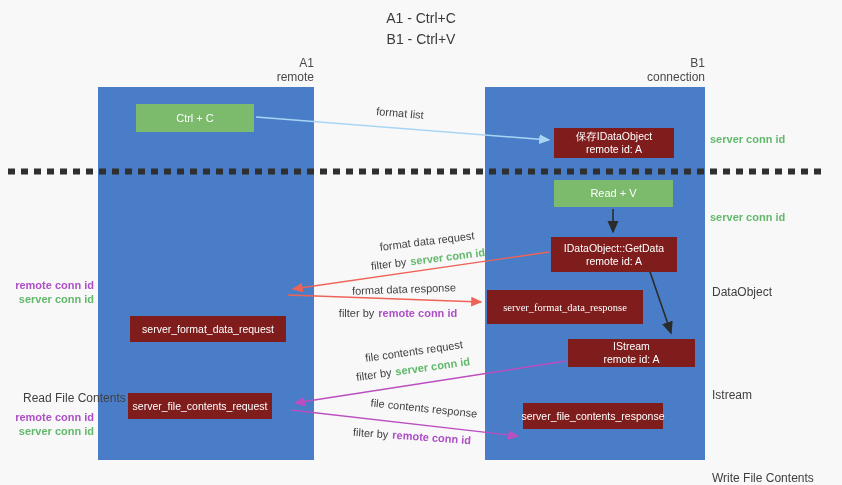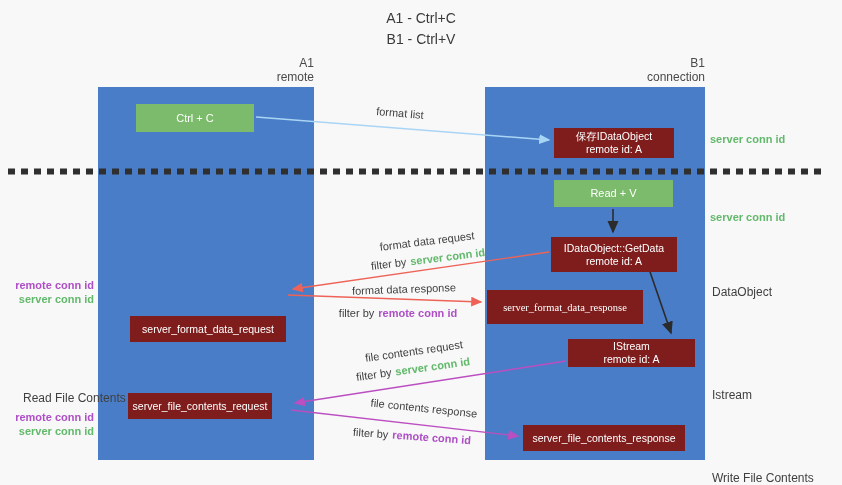--- a/index.html
+++ b/index.html
@@ -27,21 +27,21 @@
   .box.orange{background:#7f1d1d;}
 
   .b-ctrl-c{left:136px;top:104px;width:118px;height:28px;font-size:11px;}
   .b-ctrl-v{left:554px;top:180px;width:119px;height:27px;font-size:11px;}
   .b-save{left:554px;top:128px;width:120px;height:30px;}
   .b-getdata{left:551px;top:237px;width:126px;height:35px;}
   .b-istream{left:568px;top:339px;width:127px;height:28px;}
   .b-fmt-req{left:130px;top:277px;width:156px;height:26px;margin-top:39px;}
   .b-fmt-resp{left:487px;top:290px;width:156px;height:34px;font-family:Liberation Serif, serif;}
   .b-file-req{left:128px;top:393px;width:144px;height:26px;}
-  .b-file-resp{left:523px;top:425px;width:162px;height:26px;}
+  .b-file-resp{left:523px;top:403px;width:140px;height:26px;}
 
   .alabel{position:absolute;z-index:5;white-space:nowrap;font-size:11px;
           color:#3f3f3f;transform:translate(-50%,-50%);}
   .green-t{color:#62b96b;font-weight:bold;}
   .purple-t{color:#ae4fc6;font-weight:bold;}
   .filter-prefix{margin-right:4px;}
 
   .side-label{position:absolute;z-index:5;white-space:nowrap;font-size:11px;font-weight:bold;}
   .side-label.plain{font-weight:normal;font-size:12px;color:#3f3f3f;margin-top:40px;}
   .left-label{position:absolute;z-index:5;left:0;width:94px;text-align:right;

